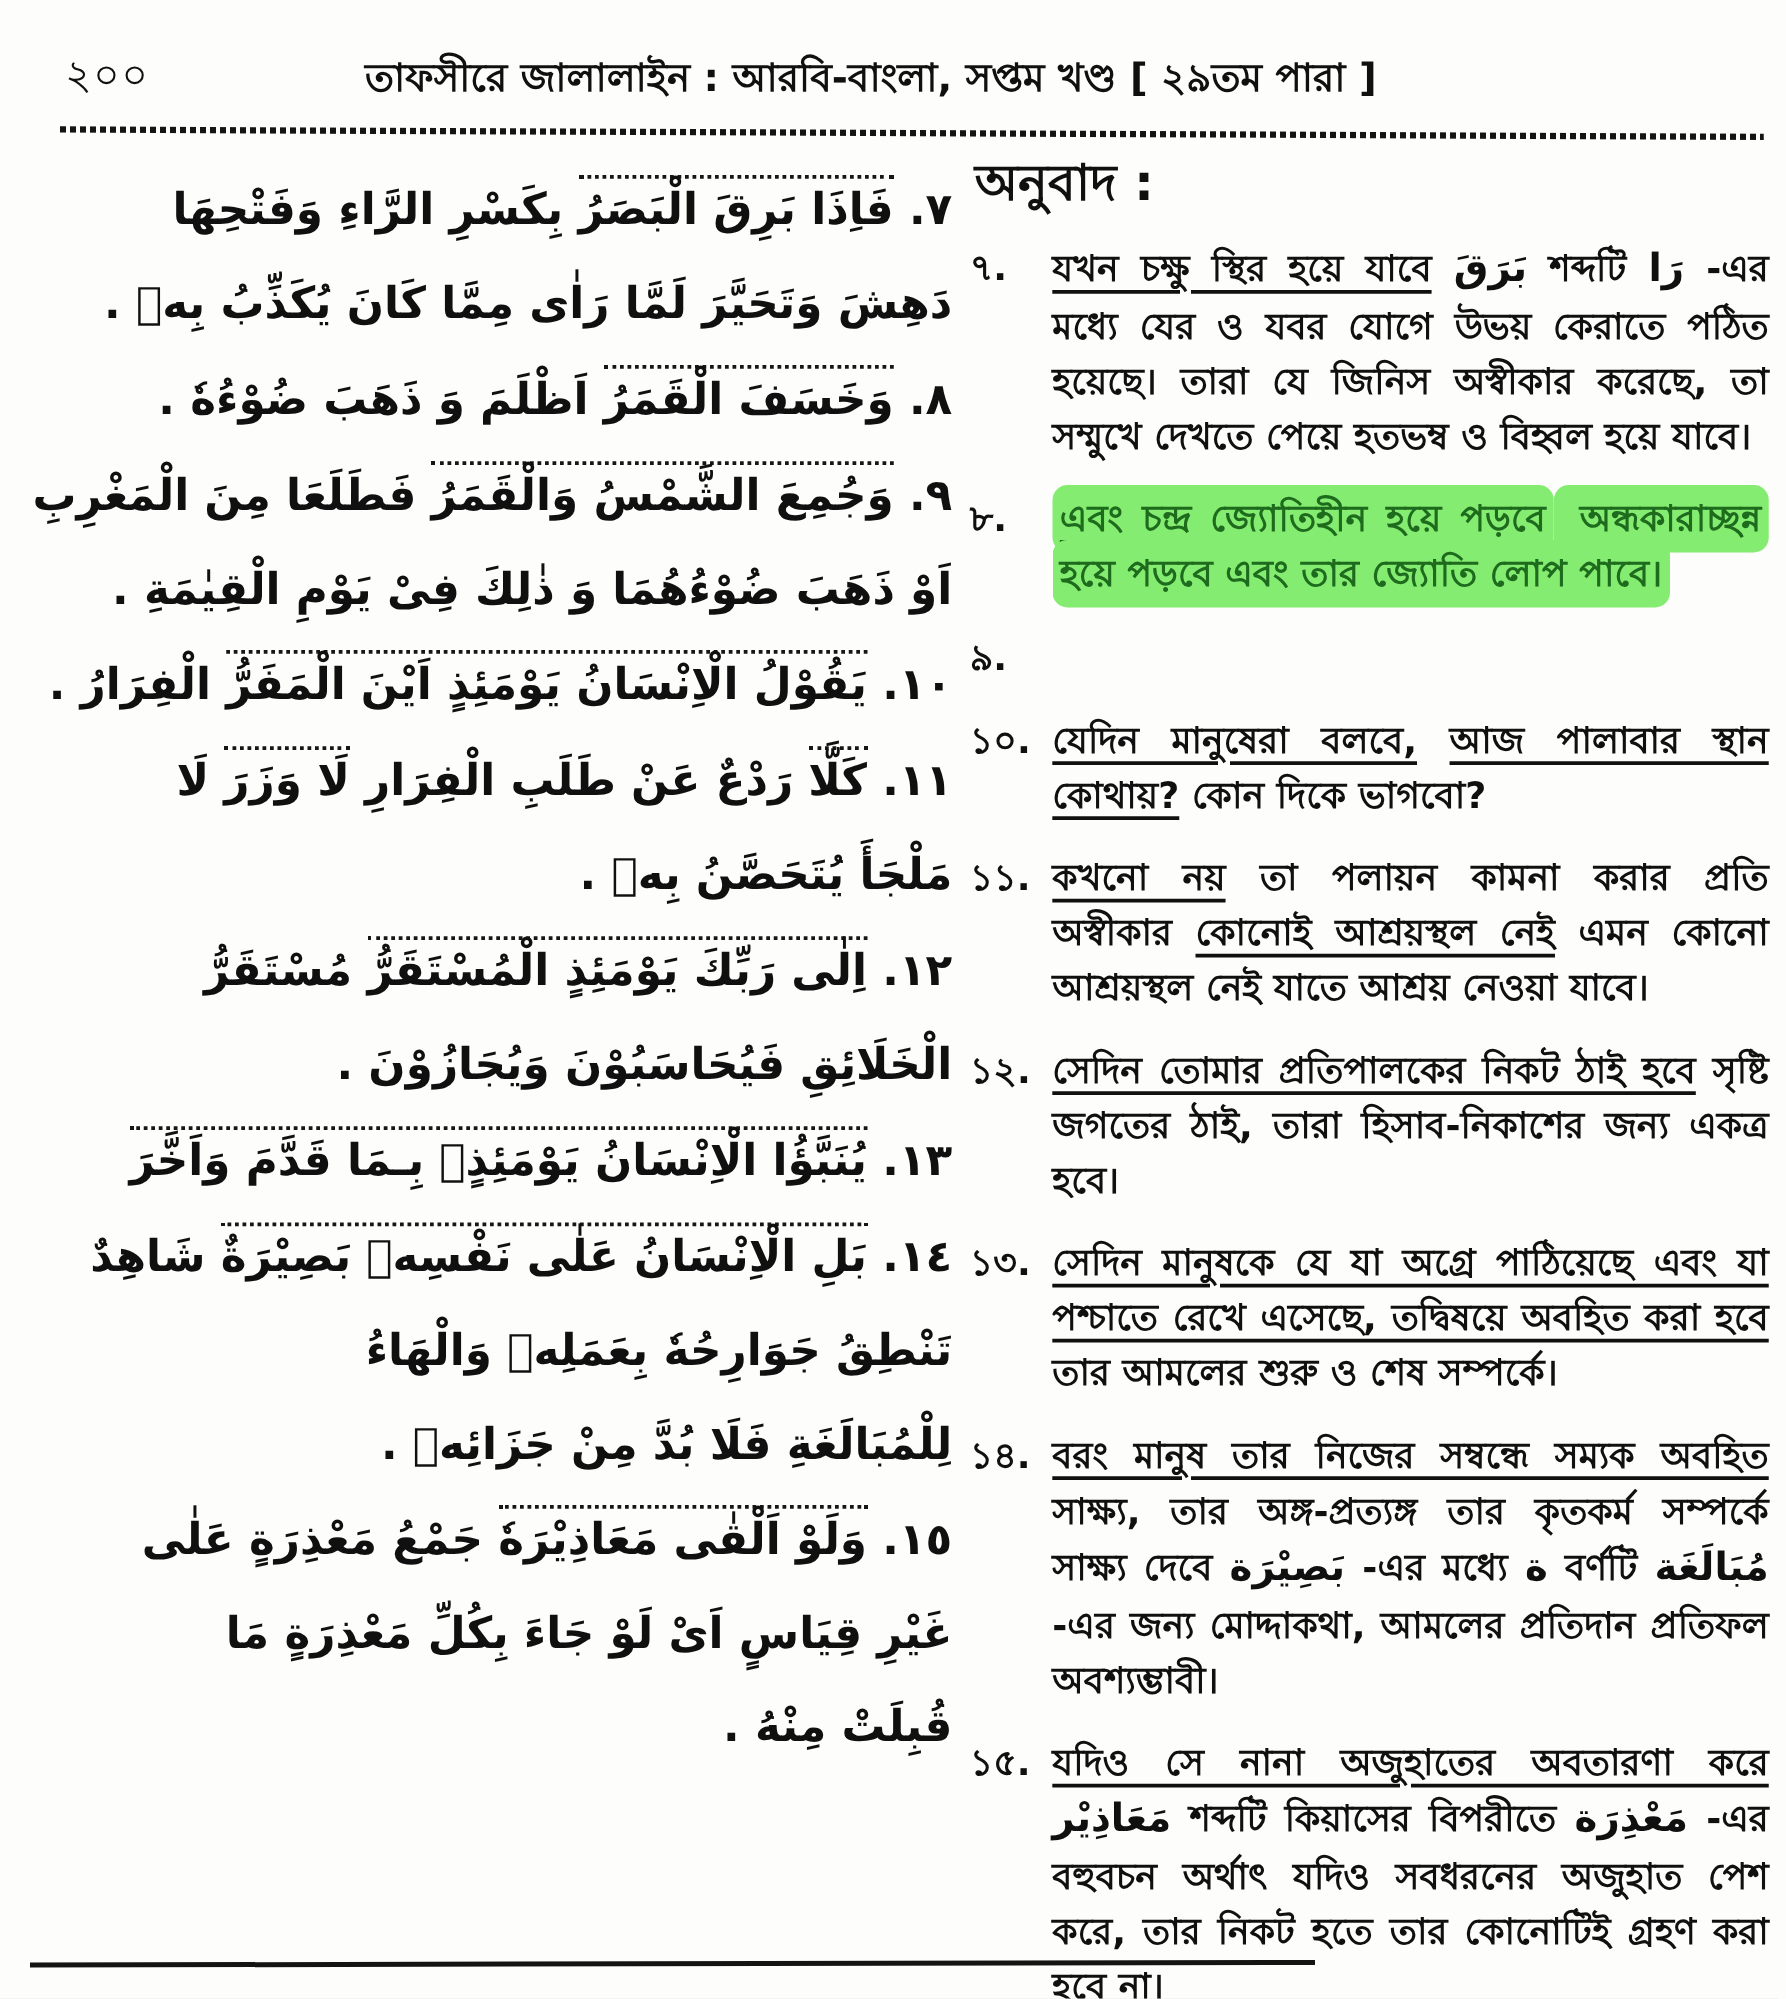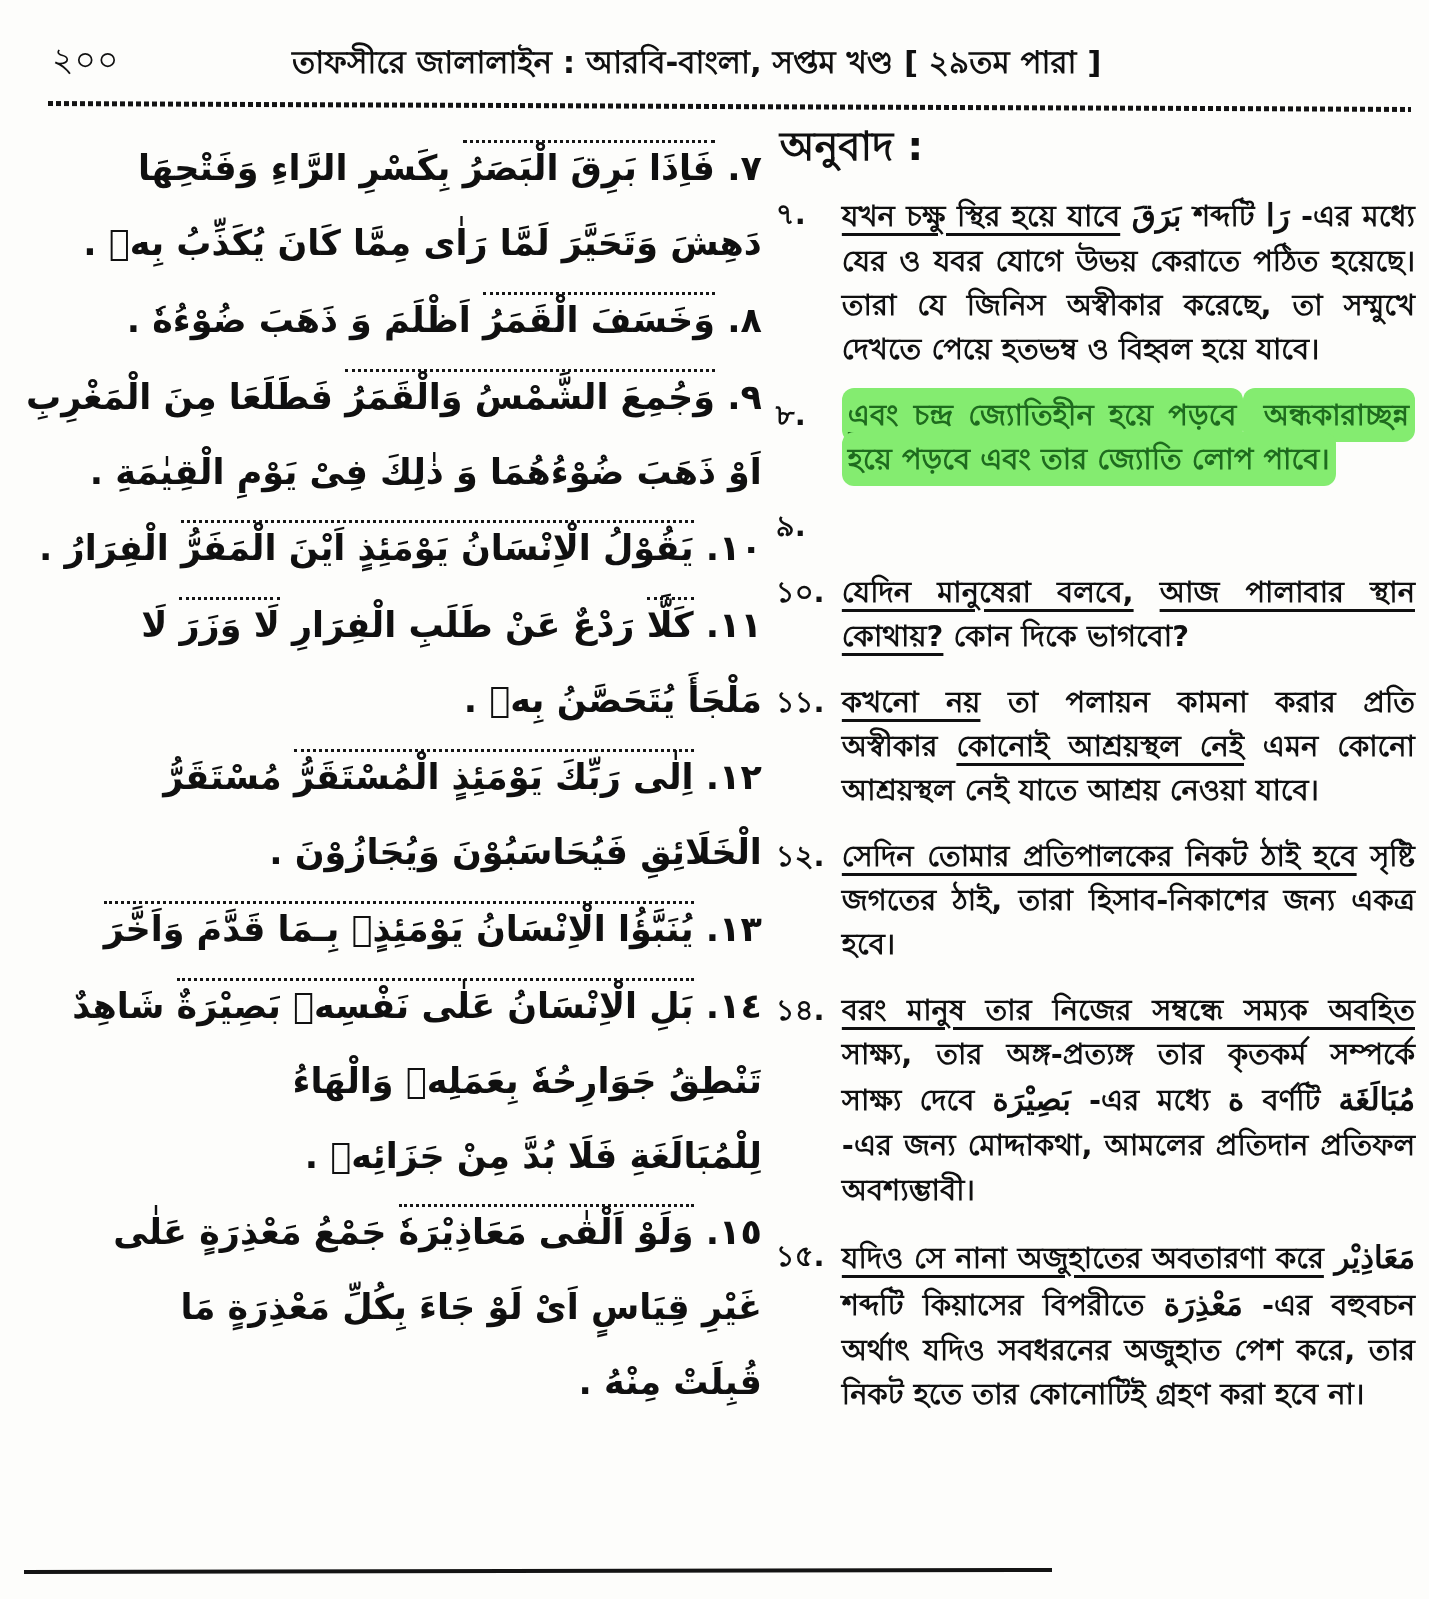--- a/index.html
+++ b/index.html
@@ -92,21 +92,20 @@
     background:var(--hl-bg,#84ec70);
     color:var(--hl-fg,#1e6b1e);
     border-radius:12px;
     padding:10px 6px;
     box-decoration-break:clone;
     -webkit-box-decoration-break:clone;
   }
   .inline-ar{
     direction:rtl;unicode-bidi:isolate;
     font-size:31px;
-    font-family:Liberation Serif, serif;
   }
   
   .footnote-rule{
     position:absolute;left:24px;bottom:26px;
     width:1028px;height:4px;
     background:#141414;
     transform:rotate(-0.12deg);
   }
 </style>
 </head>
@@ -178,20 +177,24 @@
           </div>
           <div class="bn-verse">
             <span class="bn-num">১১.</span>
             <div class="bn-text"><span class="u">কখনো নয়</span><span> তা পলায়ন কামনা করার প্রতি অস্বীকার </span><span class="u">কোনোই আশ্রয়স্থল নেই</span><span> এমন কোনো আশ্রয়স্থল নেই যাতে আশ্রয় নেওয়া যাবে।</span></div>
           </div>
           <div class="bn-verse">
             <span class="bn-num">১২.</span>
             <div class="bn-text"><span class="u">সেদিন তোমার প্রতিপালকের নিকট ঠাই হবে</span><span> সৃষ্টি জগতের ঠাই, তারা হিসাব-নিকাশের জন্য একত্র হবে।</span></div>
           </div>
           <div class="bn-verse">
+            <span class="bn-num">১৩.</span>
+            <div class="bn-text"><span class="u">সেদিন মানুষকে যে যা অগ্রে পাঠিয়েছে এবং যা পশ্চাতে রেখে এসেছে, তদ্বিষয়ে অবহিত করা হবে</span><span> তার আমলের শুরু ও শেষ সম্পর্কে।</span></div>
+          </div>
+          <div class="bn-verse">
             <span class="bn-num">১৪.</span>
             <div class="bn-text"><span class="u">বরং মানুষ তার নিজের সম্বন্ধে সম্যক অবহিত</span><span> সাক্ষ্য, তার অঙ্গ-প্রত্যঙ্গ তার কৃতকর্ম সম্পর্কে সাক্ষ্য দেবে </span><span class="inline-ar">بَصِيْرَة</span><span> -এর মধ্যে </span><span class="inline-ar">ة</span><span> বর্ণটি </span><span class="inline-ar">مُبَالَغَة</span><span> -এর জন্য মোদ্দাকথা, আমলের প্রতিদান প্রতিফল অবশ্যম্ভাবী।</span></div>
           </div>
           <div class="bn-verse">
             <span class="bn-num">১৫.</span>
             <div class="bn-text"><span class="u">যদিও সে নানা অজুহাতের অবতারণা করে</span><span> </span><span class="inline-ar">مَعَاذِيْر</span><span> শব্দটি কিয়াসের বিপরীতে </span><span class="inline-ar">مَعْذِرَة</span><span> -এর বহুবচন অর্থাৎ যদিও সবধরনের অজুহাত পেশ করে, তার নিকট হতে তার কোনোটিই গ্রহণ করা হবে না।</span></div>
           </div>
         </div>
     </div>
   </div>

